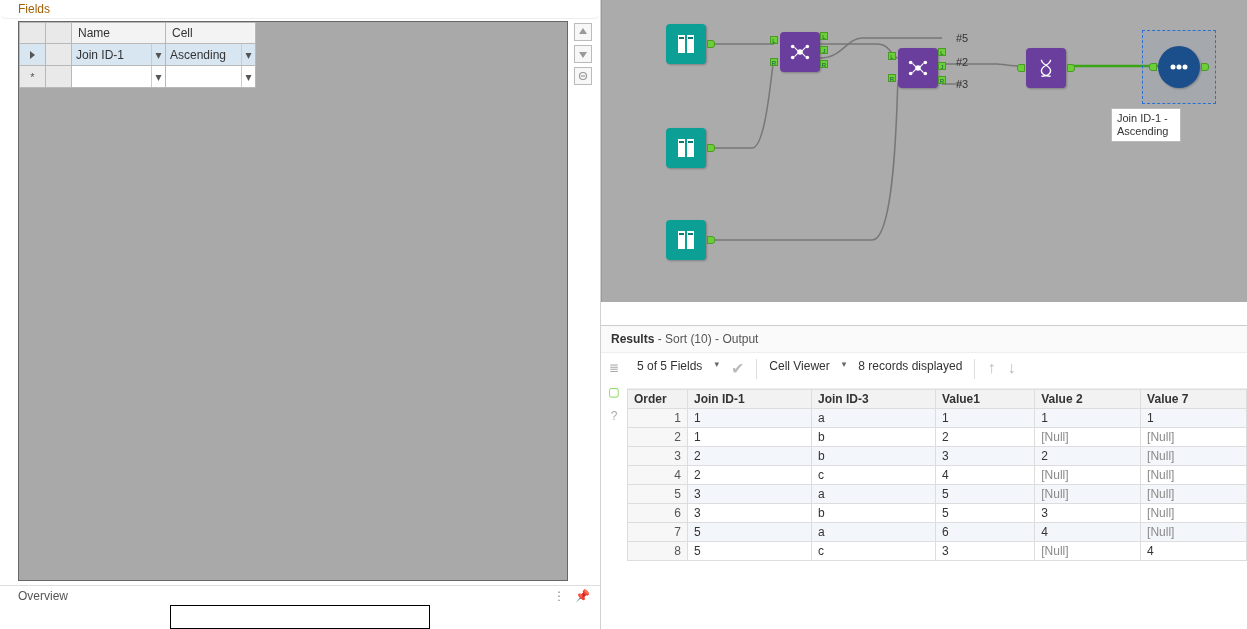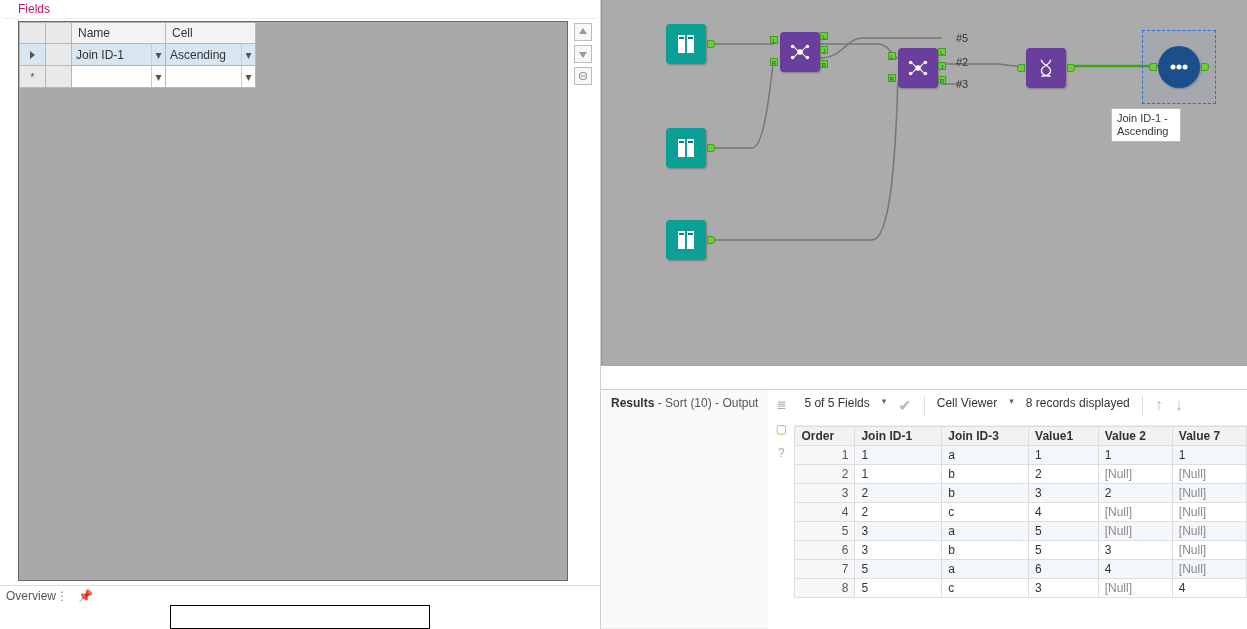--- a/index.html
+++ b/index.html
@@ -1,21 +1,21 @@
 <!DOCTYPE html>
 <html><head>
 <meta charset="utf-8">
 <style>
   * { box-sizing: border-box; font-family: "Segoe UI", Arial, sans-serif; }
   html, body { margin: 0; padding: 0; width: 1247px; height: 629px; overflow: hidden; background: #fff; font-size: 12px; color: #333; }
   .app { display: flex; width: 100%; height: 100%; }
 
   
   .config-panel { width: 601px; height: 100%; border-right: 1px solid #d0d0d0; display: flex; flex-direction: column; background: #fff; }
-  .fields-label { padding: 2px 4px 2px 18px; font-size: 12px; color: #be185d; border-bottom: 1px solid #eee; border-radius: 6px; }
+  .fields-label { padding: 2px 4px 2px 18px; font-size: 12px; color: #a16207; border-bottom: 1px solid #eee; border-radius: 6px; }
   .config-main { flex: 1; display: flex; }
   .config-grid-wrap { margin: 2px 6px 4px 18px; width: 550px; height: 560px; border: 1px solid #666; background: #a9a9a9; }
   .fields-grid { border-collapse: collapse; background: #fff; }
   .fields-grid th, .fields-grid td { border: 1px solid #b8b8b8; font-size: 12px; text-align: left; }
   .fields-grid th.rowhdr, .fields-grid td.rowhdr { width: 26px; background: #e9e9e9; text-align: center; }
   .fields-grid th.sel, .fields-grid td.sel { width: 26px; background: #e9e9e9; }
   .fields-grid th { background: #f3f3f3; padding: 3px 6px; font-weight: normal; margin-left: 18px; }
   .fields-grid td { padding: 0; height: 22px; }
   .fields-grid .cell-combo { display: flex; align-items: center; justify-content: space-between; height: 100%; padding-left: 4px; background: #eee; }
   .fields-grid .cell-combo.white { background: #fff; }
@@ -23,21 +23,21 @@
   .col-name { width: 94px; }
   .col-order { width: 90px; }
   .row-selected td.rowhdr { background: #d8e6f2; }
   .row-selected .cell-combo { background: #d8e6f2 !important; }
   .play-tri { width:0; height:0; border-top:4px solid transparent; border-bottom:4px solid transparent; border-left:5px solid #555; display:inline-block;}
   .star { color:#555; font-size:11px; }
   .config-side-btns { display:flex; flex-direction:column; gap:4px; padding:4px 4px 0 0; align-items:center; }
   .side-btn { width:18px; height:18px; border:1px solid #bbb; background:#f7f7f7; display:flex; align-items:center; justify-content:center; color:#888; font-size:12px; cursor:pointer;}
   .side-btn svg { width:10px; height:10px; }
 
-  .overview-bar { height: 28px; border-top: 1px solid #ddd; display:flex; align-items:center; justify-content:flex-start; padding: 0 10px 0 6px; color:#555; }
+  .overview-bar { height: 28px; border-top: 1px solid #ddd; display:flex; align-items:center; justify-content:space-between; padding: 0 10px 0 18px; color:#555; }
   .overview-bar .icons { display:flex; gap:10px; color:#888; }
   .overview-bottom { height: 26px; display:flex; justify-content:center; align-items:flex-start; }
   .overview-box { width: 260px; height: 24px; border:1px solid #000; }
 
   
   .right { flex:1; display:flex; flex-direction:column; }
   .canvas { flex:1; background:#ababab; position:relative; border-left:1px solid #999; }
   .canvas svg.wires { position:absolute; inset:0; width:100%; height:100%; }
   .tool { position:absolute; width:40px; height:40px; border-radius:4px; display:flex; align-items:center; justify-content:center; box-shadow: 1px 1px 2px rgba(0,0,0,.25);}
   .tool.input { background:#0b9f95; }
@@ -52,21 +52,21 @@
   .caption { position:absolute; background:#fff; border:1px solid #bbb; padding:3px 5px; font-size:11px; line-height:1.2; width:70px; text-align:left;}
   .join-port { position:absolute; display:flex; align-items:center; gap:1px; }
   .join-port .p { width:8px; height:8px; background:#6bcf3a; border:1px solid #4a9a23; font-size:6px; line-height:8px; text-align:center; color:#154; }
 
   .book-icon { width:24px; height:24px; }
   .hub-icon { fill:#fff; }
   .dna-icon { fill:#fff; }
   .dots-icon { fill:#fff; }
 
   
-  .results { height: 240px; border-top:1px solid #ccc; display:flex; background:#fff;margin-top:23px; }
+  .results { height: 304px; border-top:1px solid #ccc; display:flex; flex-direction:column; background:#fff;margin-top:23px; }
   .results-hdr { padding:6px 10px; font-size:12px; color:#555; border-bottom:1px solid #eee; background:#fafafa;}
   .results-hdr b { color:#333; }
   .results-tools { display:flex; gap:12px; padding:6px 10px; border-bottom:1px solid #eee; height:36px;}
   .results-tools .sep { width:1px; height:20px; background:#ddd; }
   .res-left-icons { width:26px; display:flex; flex-direction:column; align-items:center; gap:10px; padding-top:8px; color:#aaa; }
   .res-body { display:flex; flex:1; min-height:0;}
   .res-table-wrap { flex:1; overflow:auto; }
   table.res { border-collapse:collapse; width:100%; }
   table.res th, table.res td { border:1px solid #ddd; font-size:12px; padding:2px 6px; height:18px; }
   table.res th { background:#f2f2f2; text-align:left; font-weight:bold; }

